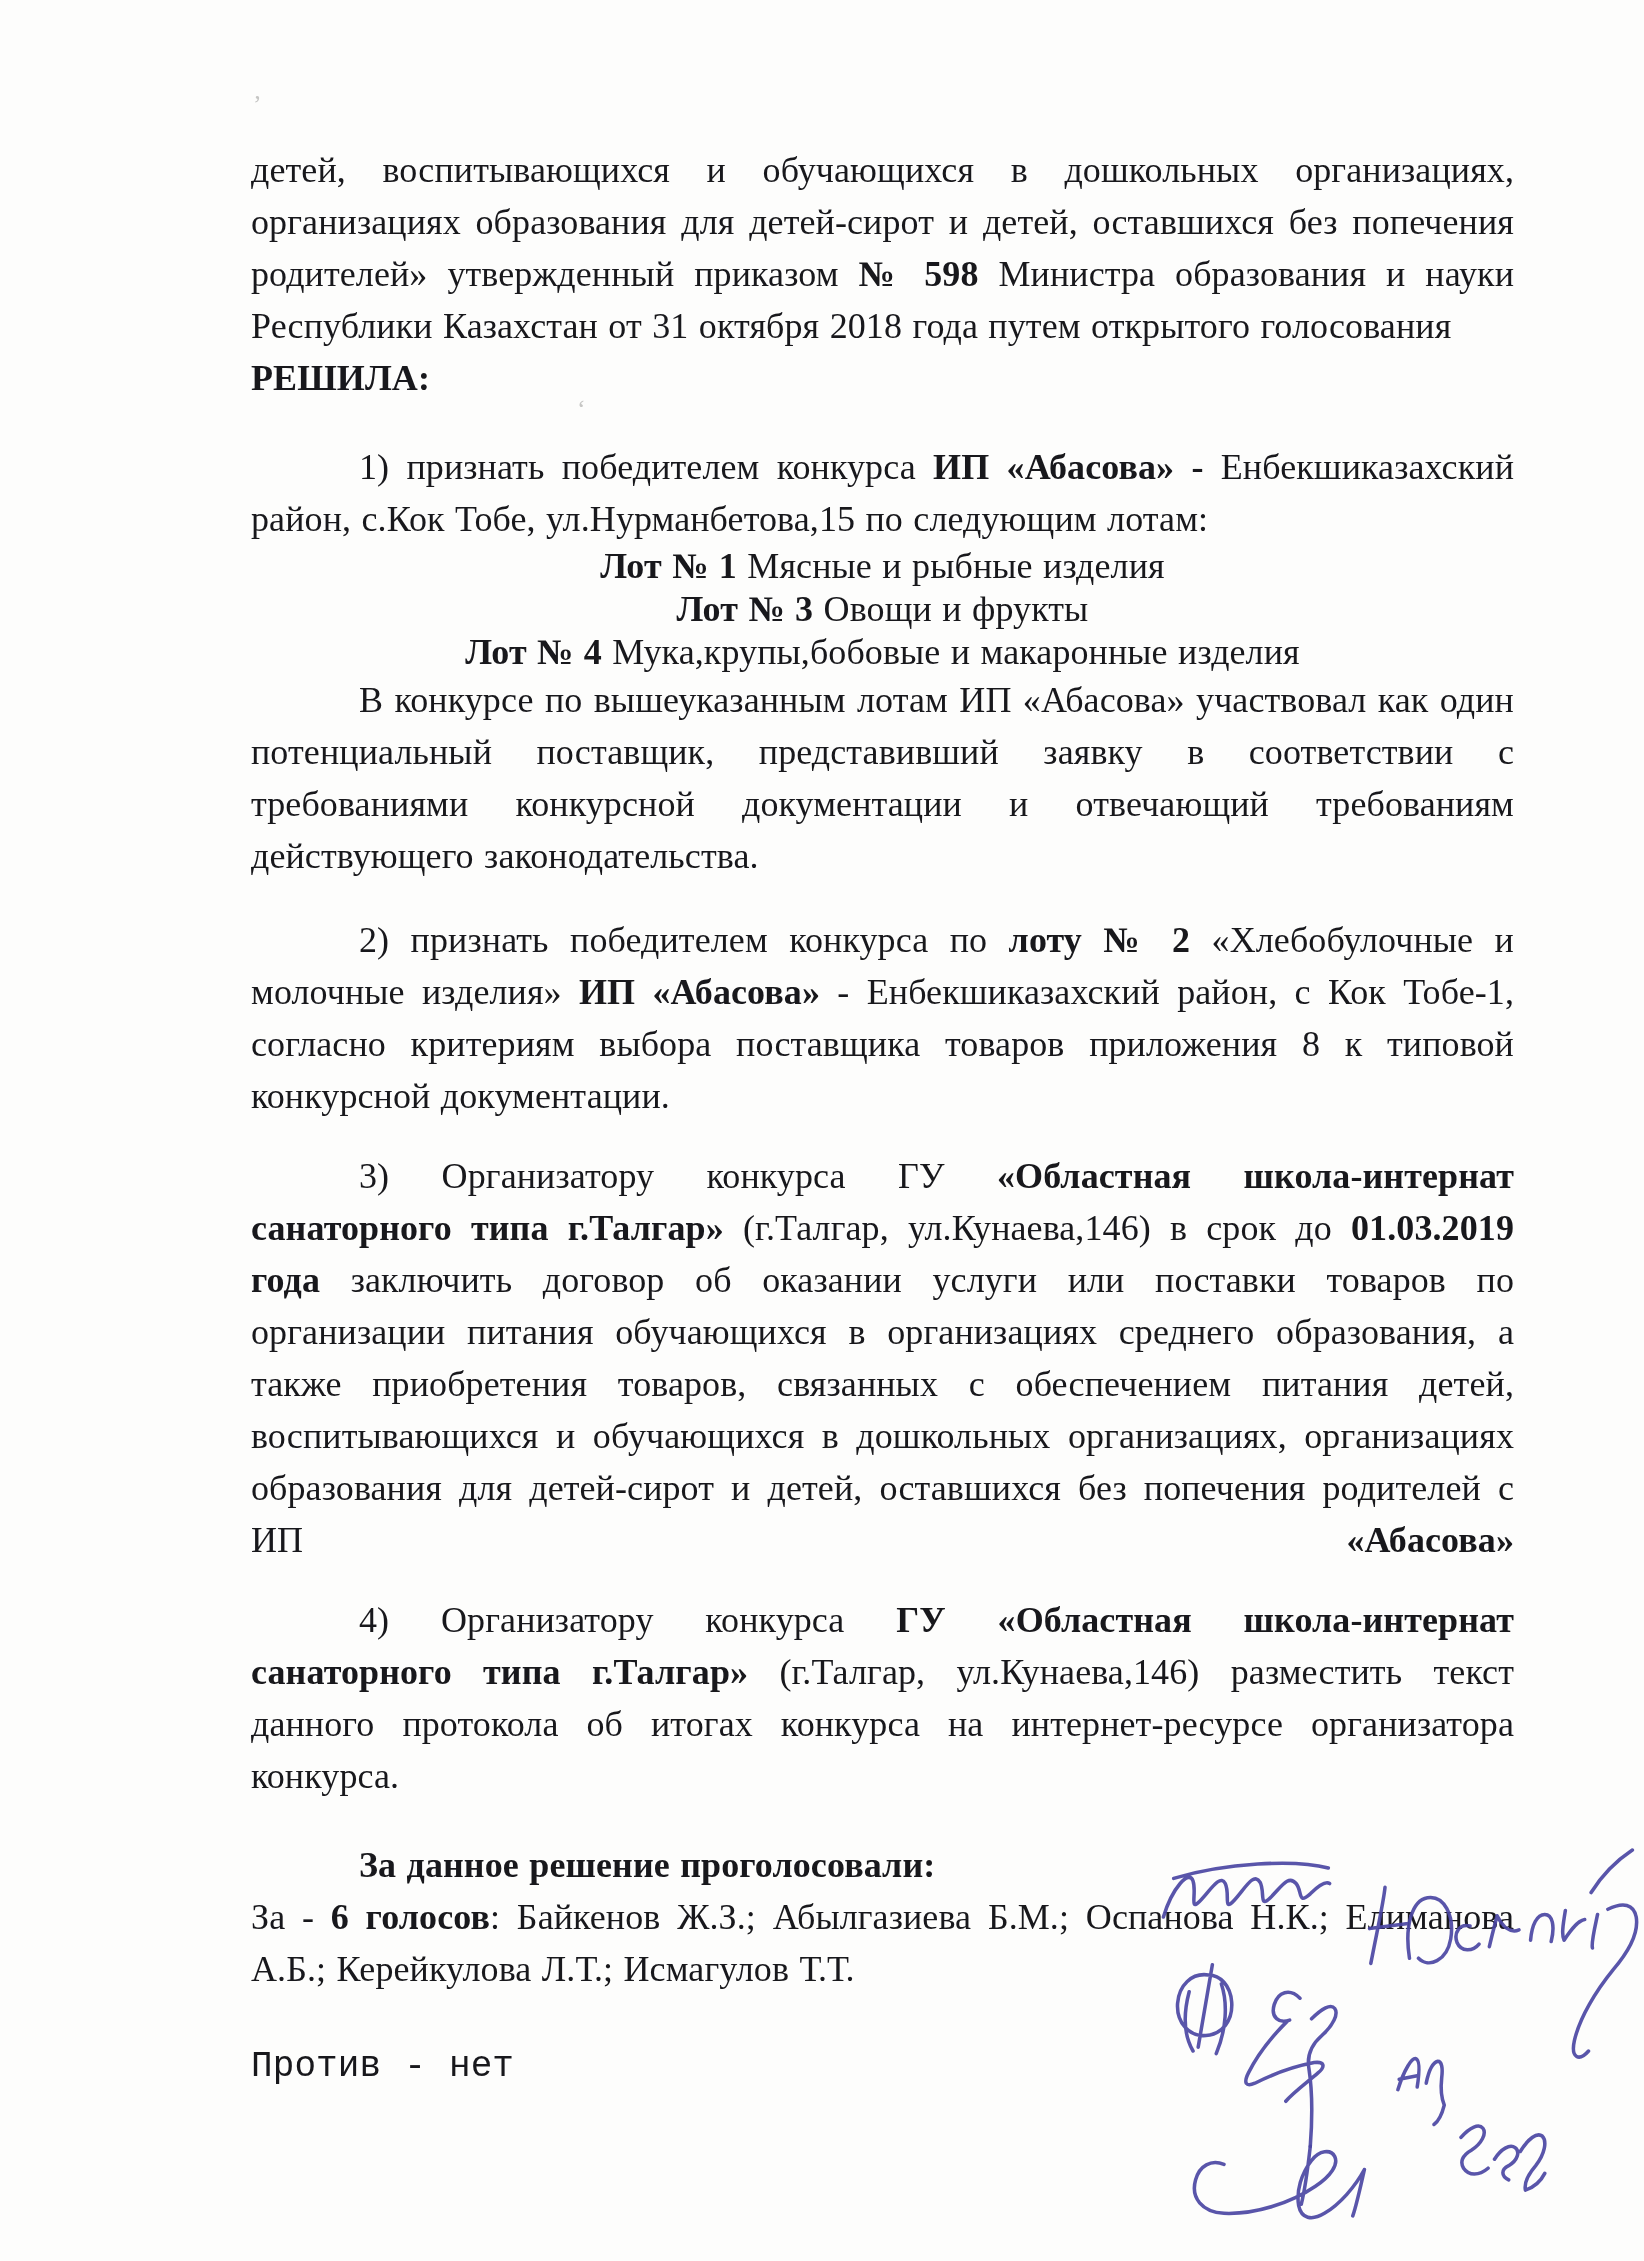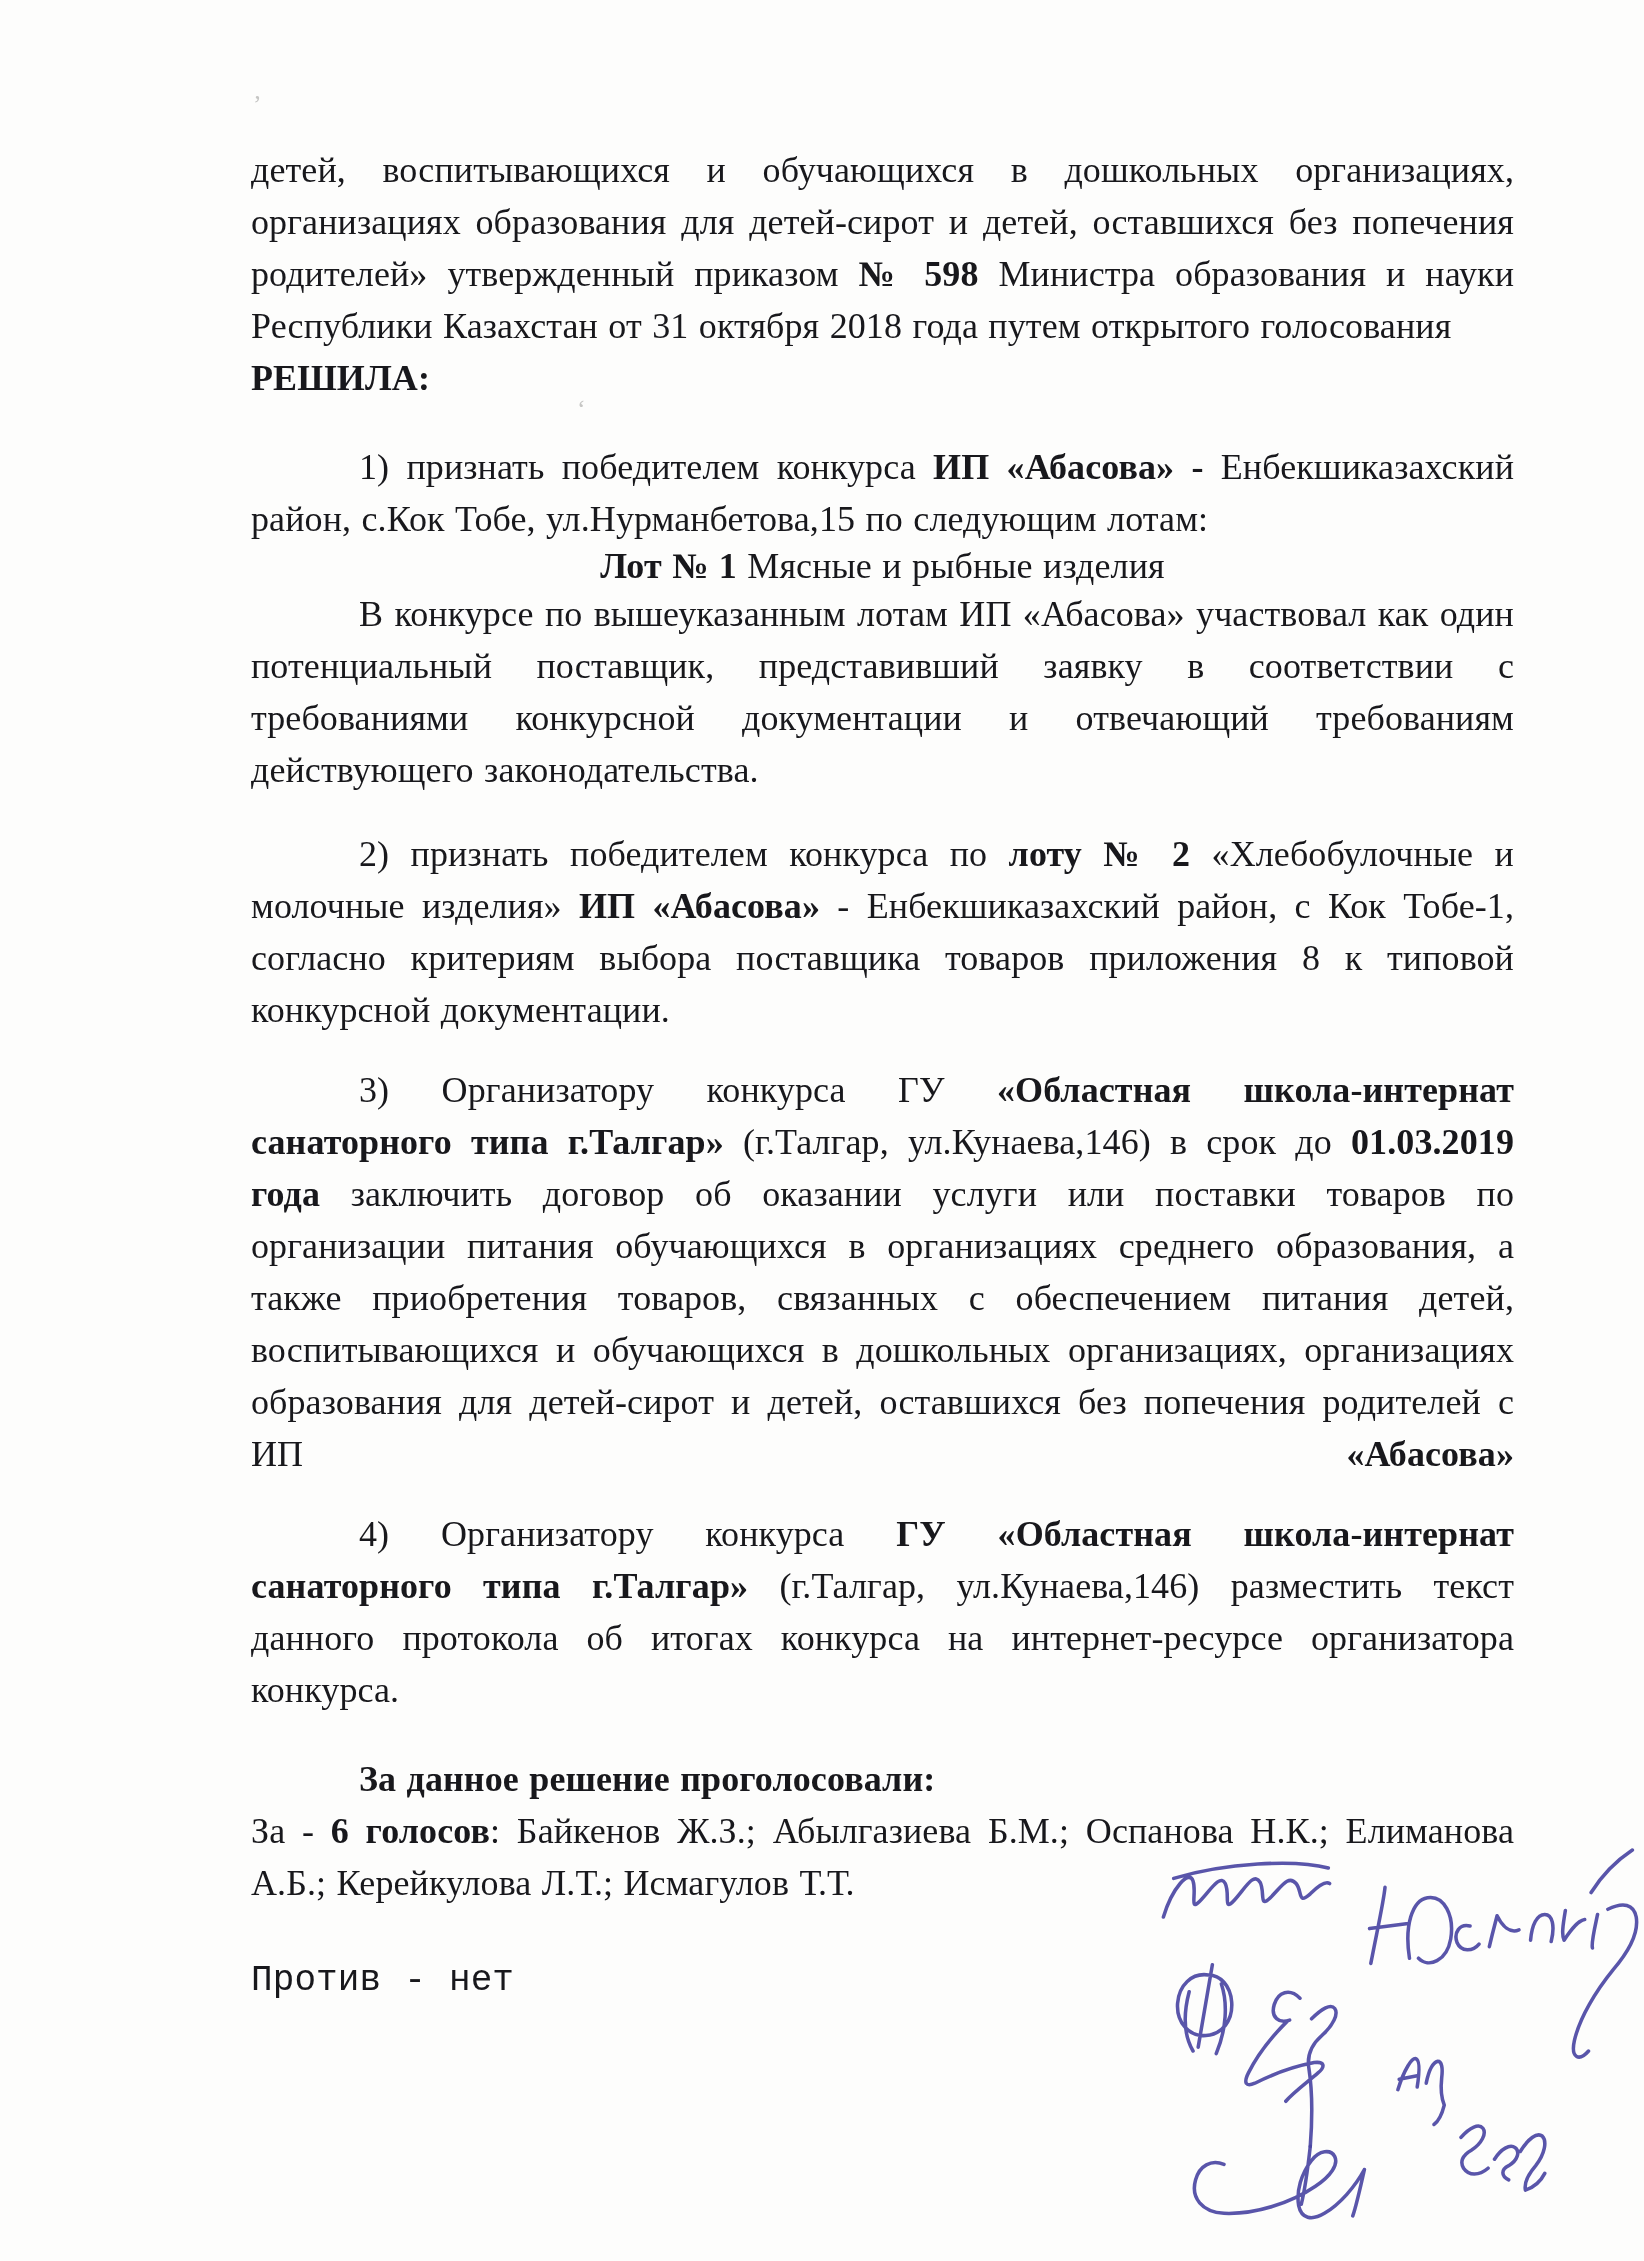--- a/index.html
+++ b/index.html
@@ -62,20 +62,22 @@
 </head>
 <body>
 
 <div class="page" id="page">
   <div class="doc-body" id="doc-body">
       <p class=""><span>детей, воспитывающихся и обучающихся в дошкольных организациях, организациях образования для детей-сирот и детей, оставшихся без попечения родителей» утвержденный приказом </span><span class="b">№ 598</span><span> Министра образования и науки Республики Казахстан от 31 октября 2018 года путем открытого голосования</span></p>
       <p class=""><span class="b">РЕШИЛА:</span></p>
       <div class="spacer" style="height: 37px;"></div>
       <p class="indent"><span>1) признать победителем конкурса  </span><span class="b">ИП «Абасова» -</span><span> Енбекшиказахский район, с.Кок Тобе, ул.Нурманбетова,15 по следующим лотам:</span></p>
       <p class="tight"><span class="b">Лот № 1</span><span> Мясные и рыбные изделия</span></p>
+      <p class="tight"><span class="b">Лот № 3</span><span> Овощи и фрукты</span></p>
+      <p class="tight"><span class="b">Лот № 4</span><span>  Мука,крупы,бобовые и макаронные изделия</span></p>
       <p class="indent"><span>В конкурсе по вышеуказанным лотам ИП «Абасова» участвовал как один потенциальный поставщик, представивший заявку в соответствии с требованиями конкурсной документации и отвечающий требованиям действующего законодательства.</span></p>
       <div class="spacer" style="height: 32px;"></div>
       <p class="indent"><span>2) признать победителем конкурса по </span><span class="b">лоту № 2</span><span>  «Хлебобулочные и молочные изделия»  </span><span class="b">ИП «Абасова»</span><span> - Енбекшиказахский район, с Кок Тобе-1, согласно критериям выбора поставщика товаров приложения 8 к типовой конкурсной документации.</span></p>
       <div class="spacer" style="height: 28px;"></div>
       <p class="indent jlast"><span>3) Организатору конкурса  ГУ </span><span class="b">«Областная школа-интернат санаторного типа г.Талгар»</span><span> (г.Талгар, ул.Кунаева,146) в срок до </span><span class="b">01.03.2019 года</span><span> заключить договор об оказании услуги или поставки товаров по организации питания обучающихся в организациях среднего образования, а также приобретения товаров, связанных с обеспечением питания детей, воспитывающихся и обучающихся в дошкольных организациях, организациях образования для детей-сирот и детей, оставшихся без попечения родителей с ИП </span><span class="b">«Абасова»</span></p>
       <div class="spacer" style="height: 28px;"></div>
       <p class="indent jlast"><span>4) Организатору конкурса </span><span class="b">ГУ «Областная школа-интернат санаторного типа г.Талгар»</span><span> (г.Талгар, ул.Кунаева,146) разместить текст данного протокола об итогах конкурса на интернет-ресурсе организатора конкурса.</span></p>
       <div class="spacer" style="height: 37px;"></div>
       <p class="indent"><span class="b">За данное решение проголосовали:</span></p>
       <p class=""><span>За - </span><span class="b">6 голосов</span><span>: Байкенов Ж.З.; Абылгазиева Б.М.; Оспанова Н.К.; Елиманова А.Б.; Керейкулова Л.Т.; Исмагулов Т.Т.</span></p>

